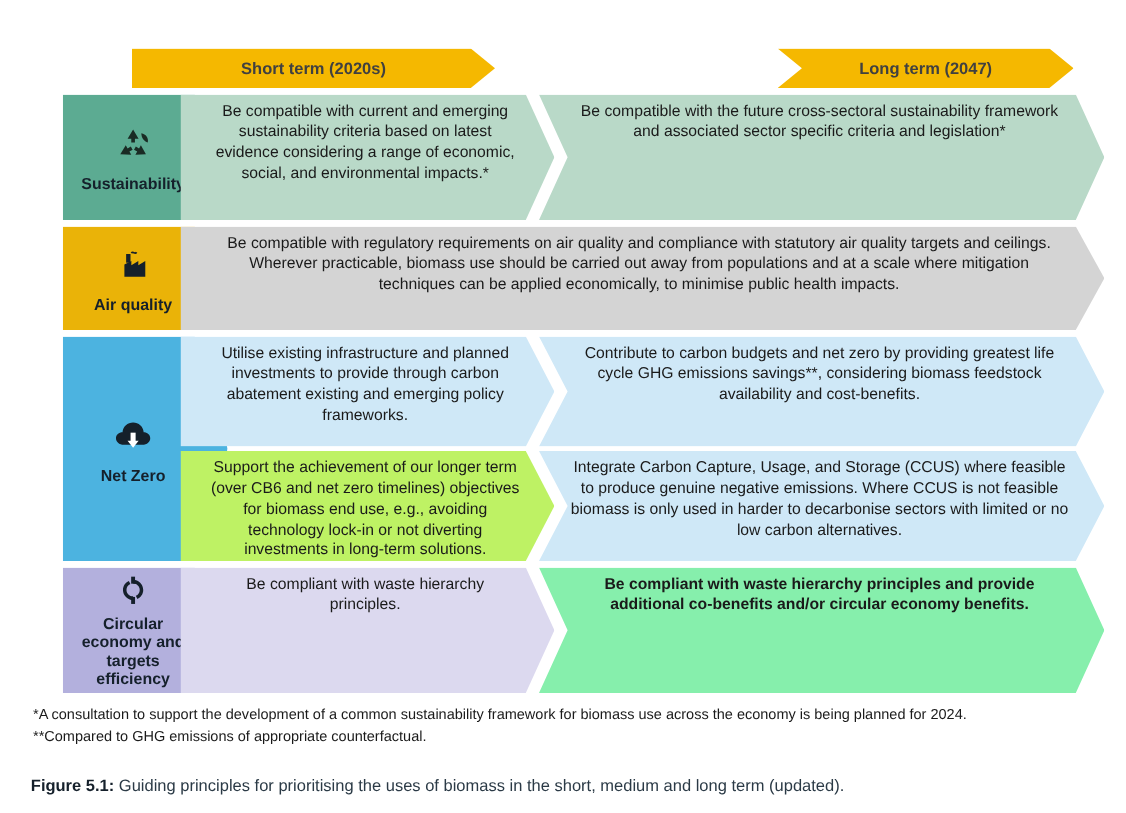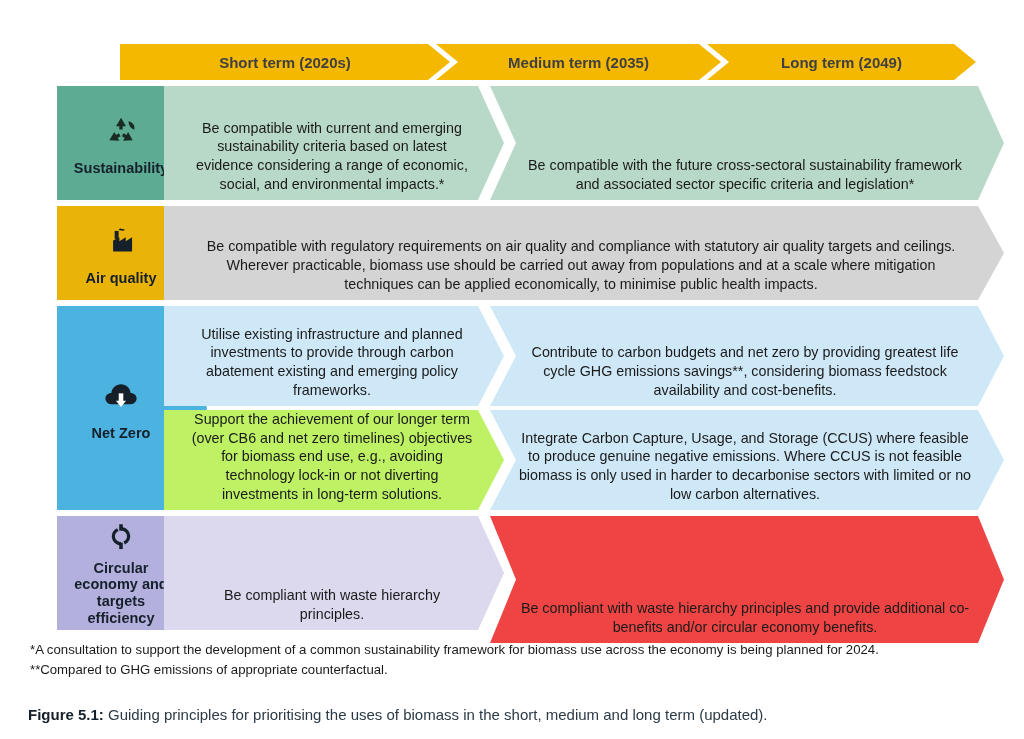--- a/index.html
+++ b/index.html
@@ -99,21 +99,21 @@
     position: absolute;
     left: 136px;
     top: 0;
     right: 0;
     height: 100%;
   }
   .cell {
     position: absolute;
     box-sizing: border-box;
     display: flex;
-    align-items: flex-end;
+    align-items: flex-start;
     justify-content: center;
     text-align: center;
     font-size: 14.3px;
     line-height: 1.32;
     padding: 6px 30px 6px 26px;
     color: #1a1a1a;
   }
   .cell .cell-text { display: block; }
 
   
@@ -152,25 +152,22 @@
 </style>
 </head>
 <body>
 
 <div class="page">
 
   <div class="timeline">
     <div class="tl-arrow tl-1">
       <span>Short term (2020s)</span>
     </div>
-    <div class="tl-arrow tl-2">
-      <span>Medium term (2035)</span>
-    </div>
     <div class="tl-arrow tl-3">
-      <span>Long term (2049)</span>
+      <span>Long term (2047)</span>
     </div>
   </div>
 
   <div class="row" id="row-sustainability">
     <div class="row-label" style="background:#5cab92">
       <span class="icon-wrap">
         <svg width="40" height="40" viewBox="0 0 48 48">
           <path d="M24 7 L30 17 L26 17 L26 21 L22 21 L22 17 L18 17 Z" fill="#1a2b24"></path>
           <path d="M10 34 L16 24 L18 27.5 L21.5 25.5 L23.5 29 L20 31 L22 34.5 Z" fill="#1a2b24"></path>
           <path d="M38 34 L26.5 34.5 L28.5 31 L25 29 L27 25.5 L30.5 27.5 L32.5 24 Z" fill="#1a2b24"></path>
@@ -243,21 +240,21 @@
           <rect x="21.5" y="6" width="5" height="9" fill="#15202b"></rect>
           <rect x="21.5" y="32" width="5" height="9" fill="#15202b"></rect>
         </svg>
       </span>
       <span class="lbl-text">Circular economy and targets efficiency</span>
     </div>
     <div class="cells">
       <div class="cell chev-start" style="left:0; top:0; width:340px; height:114px; background:#dcd9ef;">
         <span class="cell-text">Be compliant with waste hierarchy principles.</span>
       </div>
-      <div class="cell chev-mid" style="left:326px; top:0; width:514px; height:127px; background:#ef4444;">
+      <div class="cell chev-mid" style="left:326px; top:0; width:514px; height:114px; background:#86efac;font-weight:bold;">
         <span class="cell-text">Be compliant with waste hierarchy principles and provide additional co-benefits and/or circular economy benefits.</span>
       </div>
     </div>
   </div>
 
   <div class="footnotes">
     <div>*A consultation to support the development of a common sustainability framework for biomass use across the economy is being planned for 2024.</div>
     <div>**Compared to GHG  emissions of appropriate counterfactual.</div>
   </div>
 

